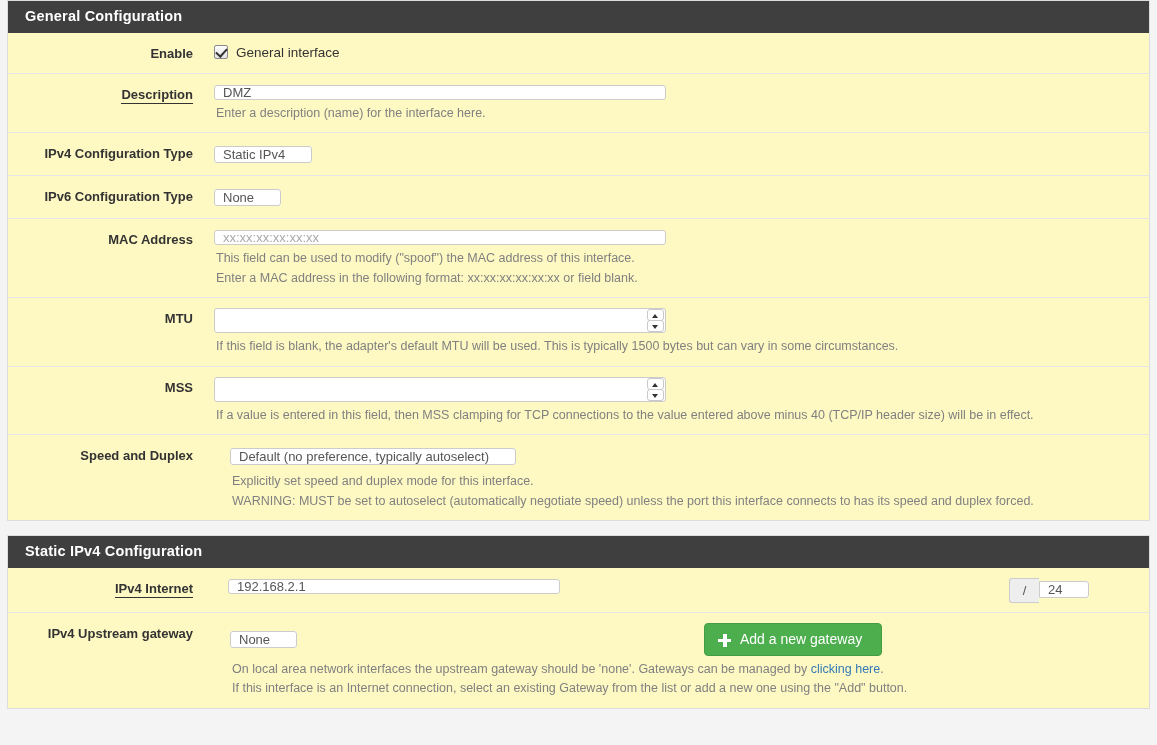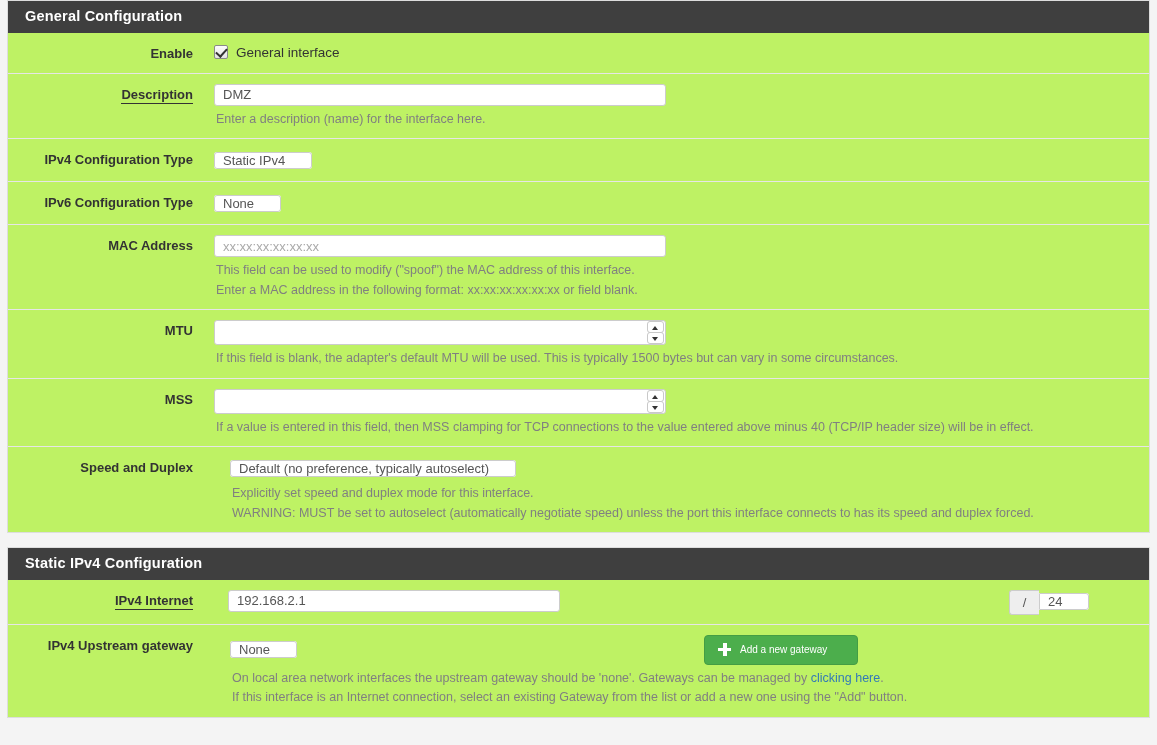--- a/index.html
+++ b/index.html
@@ -8,21 +8,21 @@
     width: 1157px; height: 745px;
     background: #f4f4f4;
     font-family: "Liberation Sans", sans-serif;
     font-size: 13px;
     color: #333;
     overflow: hidden;
   }
   .page { width: 1157px; height: 745px; position: relative; }
 
   .panel {
-    background: #bef264;
+    background: #fef9c3;
     border: 1px solid #ddd;
     border-radius: 0;
     margin: 0 7px 14px 7px;
   }
   .panel + .panel { margin-top: 9px; }
 
   .panel-heading {
     background: #3f3f3f;
     color: #fff;
     font-size: 14.5px;
@@ -62,21 +62,21 @@
     color: #808080;
     font-size: 12.5px;
     line-height: 1.56;
     margin-top: 4px;
     padding-left: 2px;
   }
   .helptext a { color: #337ab7; text-decoration: none; }
 
   
   .txt {
-    height: 22px;
+    height: 15px;
     border: 1px solid #ccc;
     border-radius: 3px;
     padding: 2px 8px;
     font-family: "Liberation Sans", sans-serif;
     font-size: 13px;
     color: #555;
     background: #fff;
     outline: none;
     vertical-align: middle;
   }
@@ -191,25 +191,25 @@
   .prefix-sel { width: 80px; }
   .prefix-sel .sel { border-radius: 0 3px 3px 0; }
 
   
   .gw-line { display: flex; align-items: center; }
   .btn-green {
     background: #4cae4c;
     border: 1px solid #449d44;
     border-radius: 4px;
     color: #fff;
-    font-size: 10px;
-    padding: 7px 30px 8px 13px;
+    font-size: 14px;
+    padding: 7px 19px 8px 13px;
     margin-left: 28px;
     display: inline-flex;
-    align-items: center;
+    align-items: flex-end;
     cursor: pointer;
     font-family: "Liberation Sans", sans-serif;
     white-space: nowrap;
   }
   .plus-icon {
     display: inline-block;
     width: 13px; height: 13px;
     position: relative;
     margin-right: 9px;
     flex: none;

